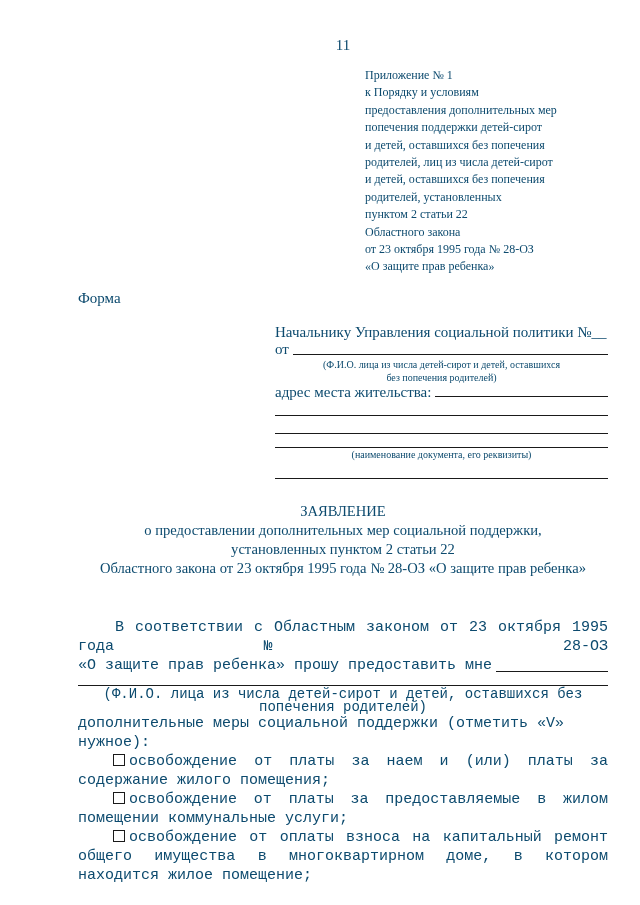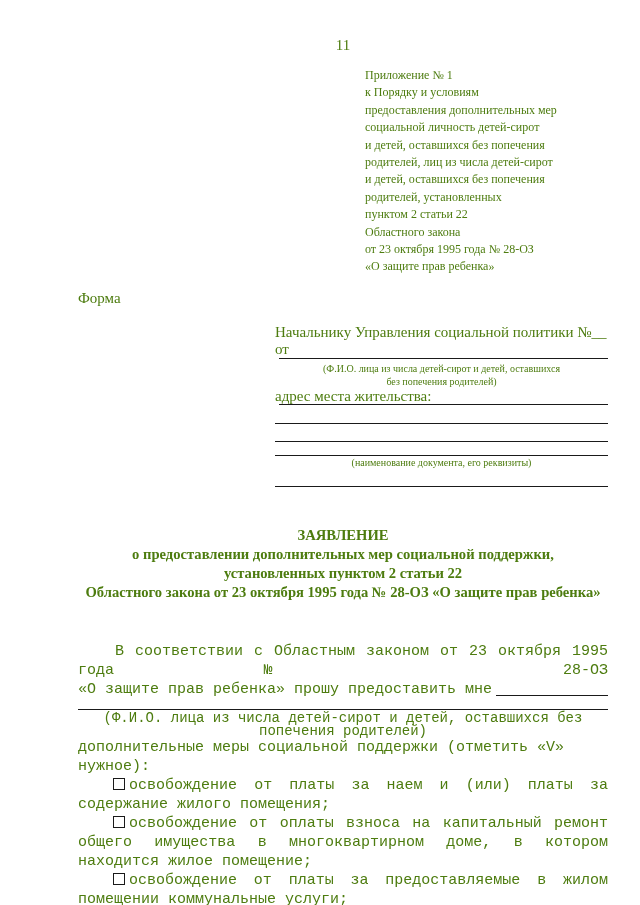--- a/index.html
+++ b/index.html
@@ -2,47 +2,47 @@
 <html lang="ru"><head>
 <meta charset="utf-8">
 <style>
   html, body { margin: 0; padding: 0; background: #ffffff; }
   .page {
     position: relative;
     box-sizing: border-box;
     width: 640px;
     height: 905px;
     background: #ffffff;
-    color: #4d7c0f;
+    color: #0c4a6e;
     font-family: "Liberation Serif", "DejaVu Serif", serif;
     font-size: 15px;
     padding: 36px 32px 0 78px;
     overflow: hidden;
   }
   .page-number { text-align: center; line-height: 18px; margin-bottom: 13px; }
   .appendix { margin-left: 287px; font-size: 12px; line-height: 17.4px; }
   .appendix div { white-space: nowrap; }
   .form-label { margin-top: 13px; line-height: 18px; }
 
   .addr { margin-left: 197px; margin-top: 16px; }
   .addr .addressee { line-height: 18px; white-space: nowrap; }
-  .frow { display: flex; flex-direction: column; }
+  .frow { display: flex; }
   .frow .lbl { white-space: nowrap; }
   .fill { flex: 1 1 auto; border-bottom: 1.5px solid #1a1a1a; margin: 0 0 3px 4px; }
   .row-from { line-height: 17px; }
   .row-address { line-height: 16px; }
   .row-document { line-height: 19px; }
   .note { font-size: 10px; line-height: 13px; text-align: center; }
   .wline { border-bottom: 1.5px solid #1a1a1a; }
   .wline-a { height: 15px; }
   .wline-b { height: 17px; }
   .wline-c { height: 13px; }
   .wline-d { height: 17px; }
 
-  .title { margin-top: 39px; text-align: center; font-weight: bold; font-size: 14.6px; line-height: 19px; }
+  .title { margin-top: 23px; text-align: center; font-weight: normal; font-size: 14.6px; line-height: 19px; }
   .title div { white-space: nowrap; }
 
   .body-block { margin-top: 40px; line-height: 19px; font-family: Liberation Mono, monospace; }
   .jline {
     text-align: justify;
     text-align-last: justify;
     text-indent: 37px;
   }
   .introrow { display: flex; }
   .introrow .lbl { white-space: nowrap; }
@@ -62,21 +62,21 @@
 <body>
 
 <div class="page">
 
   <div class="page-number">11</div>
 
   <div class="appendix">
     <div>Приложение № 1</div>
     <div>к Порядку и условиям</div>
     <div>предоставления дополнительных мер</div>
-    <div>социальной личность детей-сирот</div>
+    <div>попечения поддержки детей-сирот</div>
     <div>и детей, оставшихся без попечения</div>
     <div>родителей, лиц из числа детей-сирот</div>
     <div>и детей, оставшихся без попечения</div>
     <div>родителей, установленных</div>
     <div>пунктом 2 статьи 22</div>
     <div>Областного закона</div>
     <div>от 23 октября 1995 года № 28-ОЗ</div>
     <div>«О защите прав ребенка»</div>
   </div>
 
@@ -121,17 +121,17 @@
       <span class="lbl">«О защите прав ребенка» прошу предоставить мне</span>
       <span class="fill"></span>
     </div>
 
     <div class="fullline"></div>
     <div class="fio-note-2">(Ф.И.О. лица из числа детей-сирот и детей, оставшихся без попечения родителей)</div>
 
     <div class="measures">дополнительные меры социальной поддержки (отметить «V» нужное):</div>
 
     <p class="opt"><span class="cb"></span><span>освобождение от платы за наем и (или) платы за содержание жилого помещения;</span></p>
+    <p class="opt"><span class="cb"></span><span>освобождение от платы за предоставляемые в жилом помещении коммунальные услуги;</span></p>
     <p class="opt"><span class="cb"></span><span>освобождение от оплаты взноса на капитальный ремонт общего имущества в многоквартирном доме, в котором находится жилое помещение;</span></p>
-    <p class="opt"><span class="cb"></span><span>освобождение от платы за предоставляемые в жилом помещении коммунальные услуги;</span></p>
   </div>
 
 </div>
 
 </body></html>

